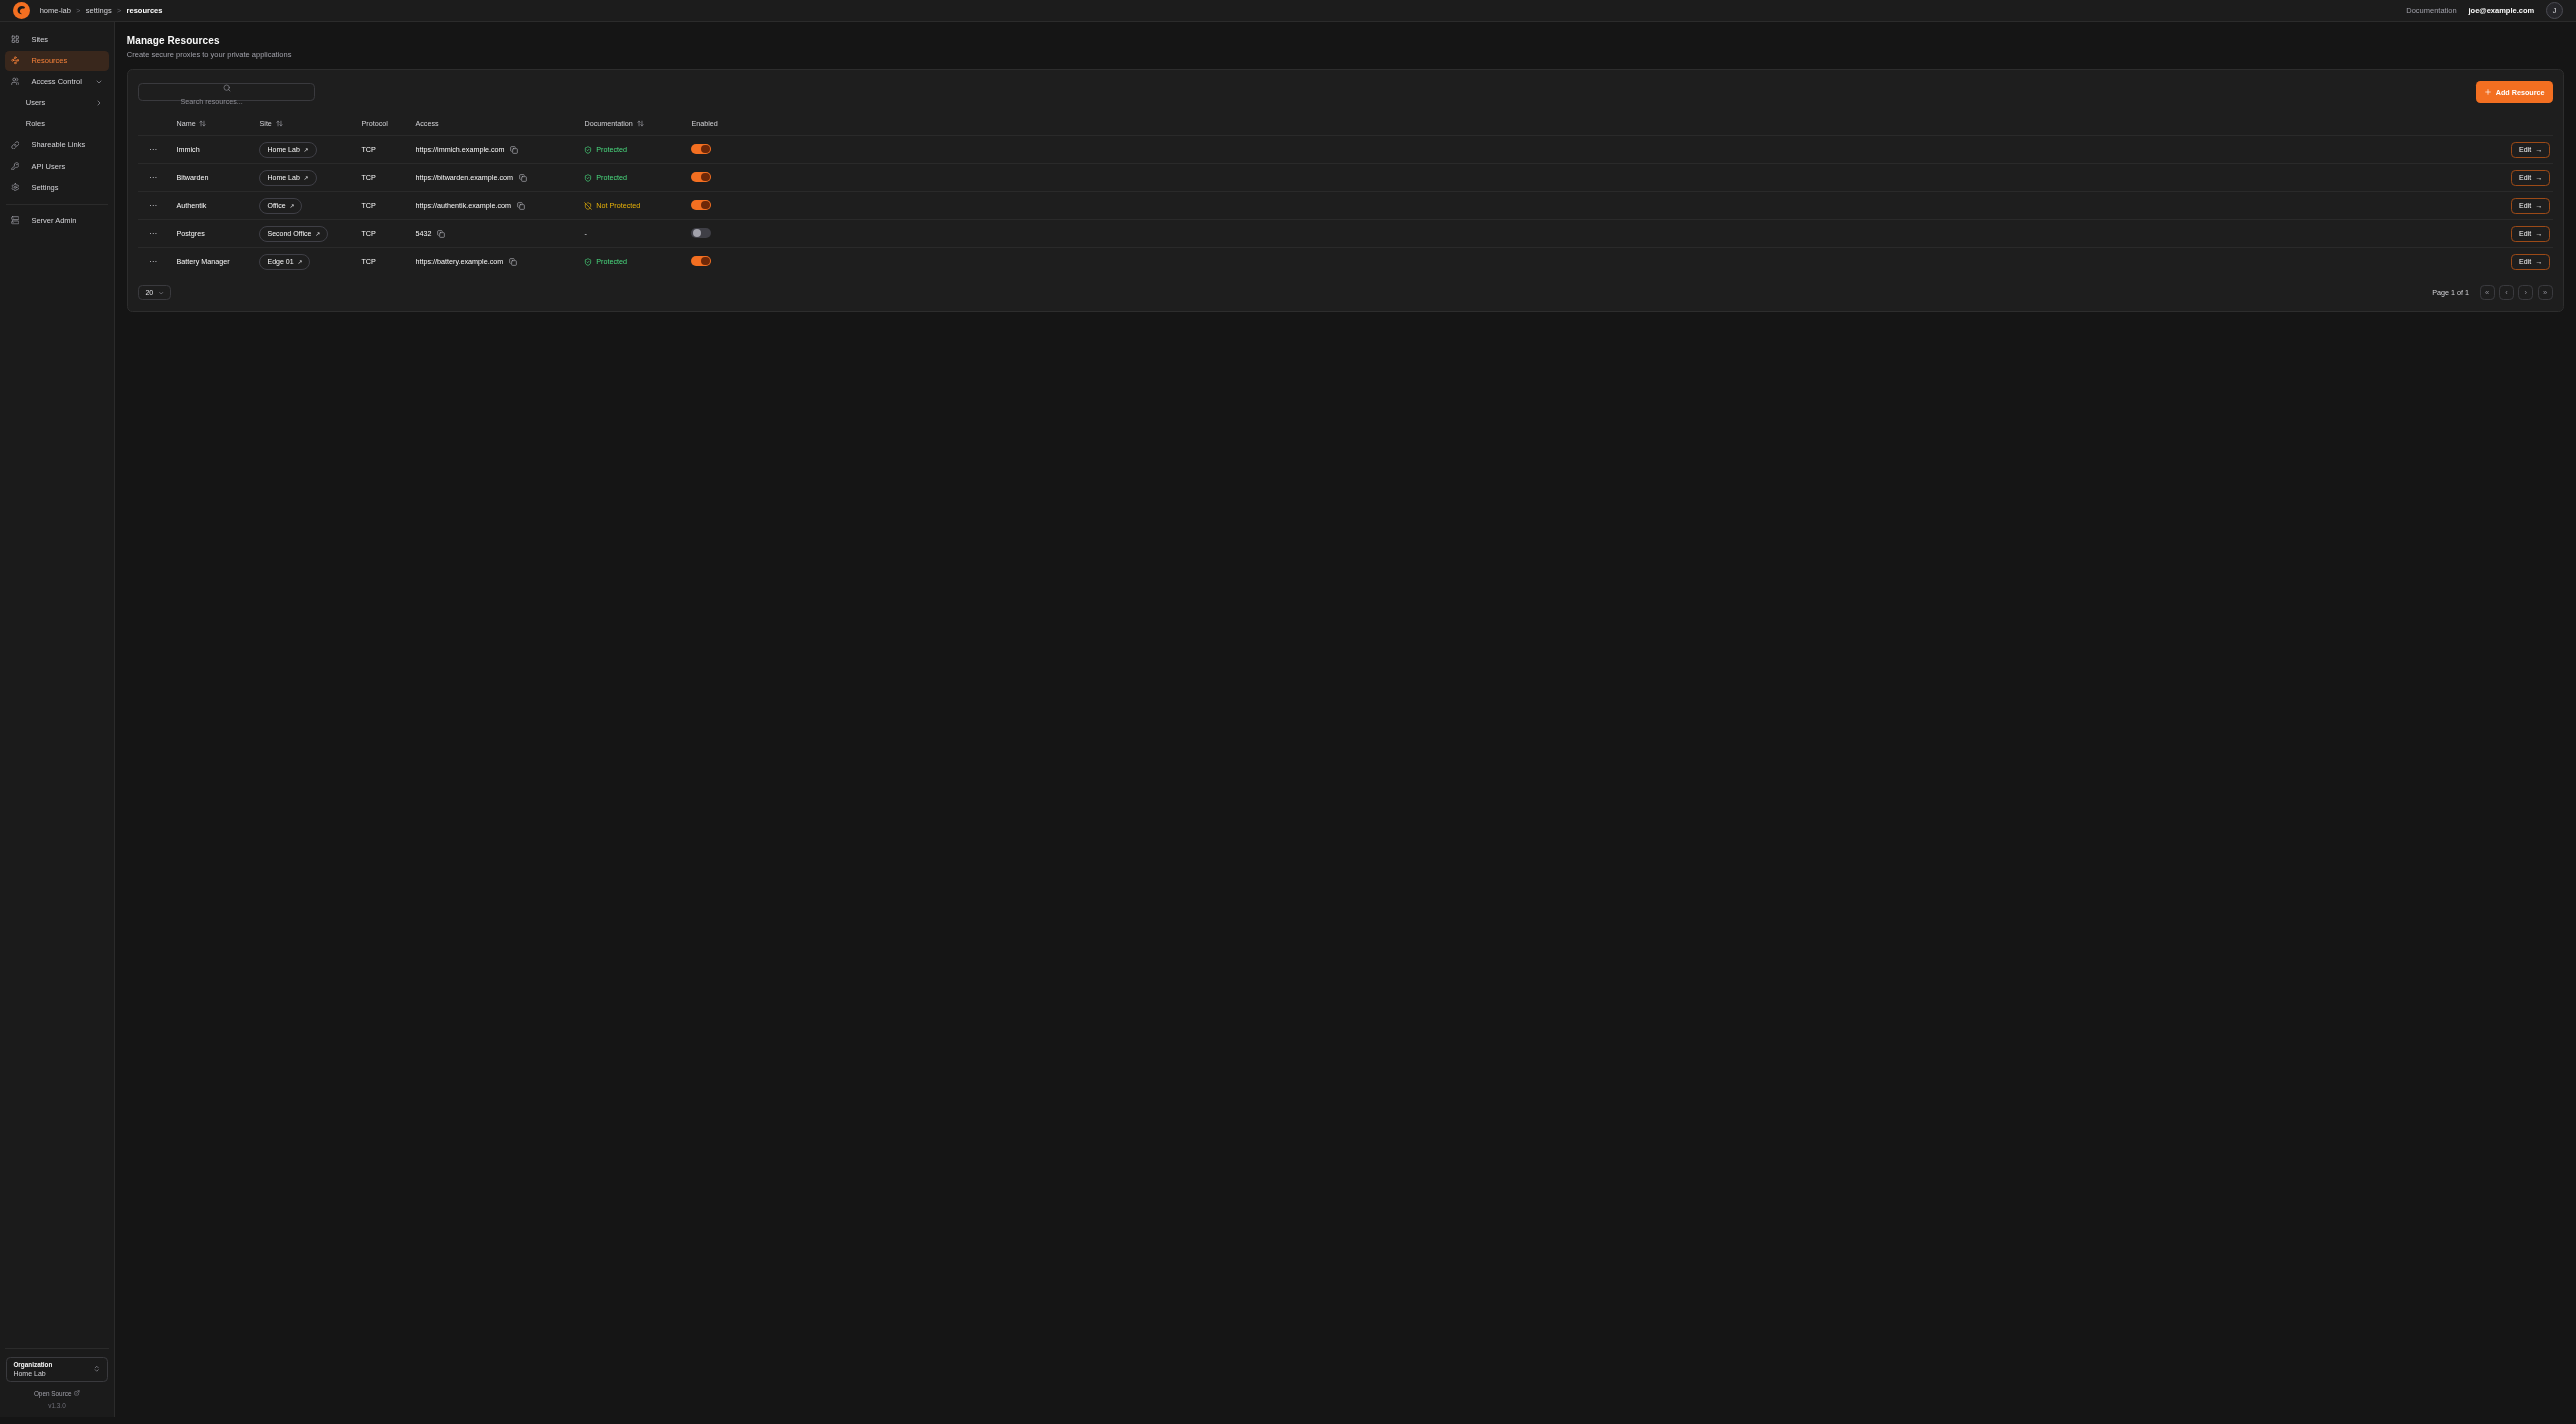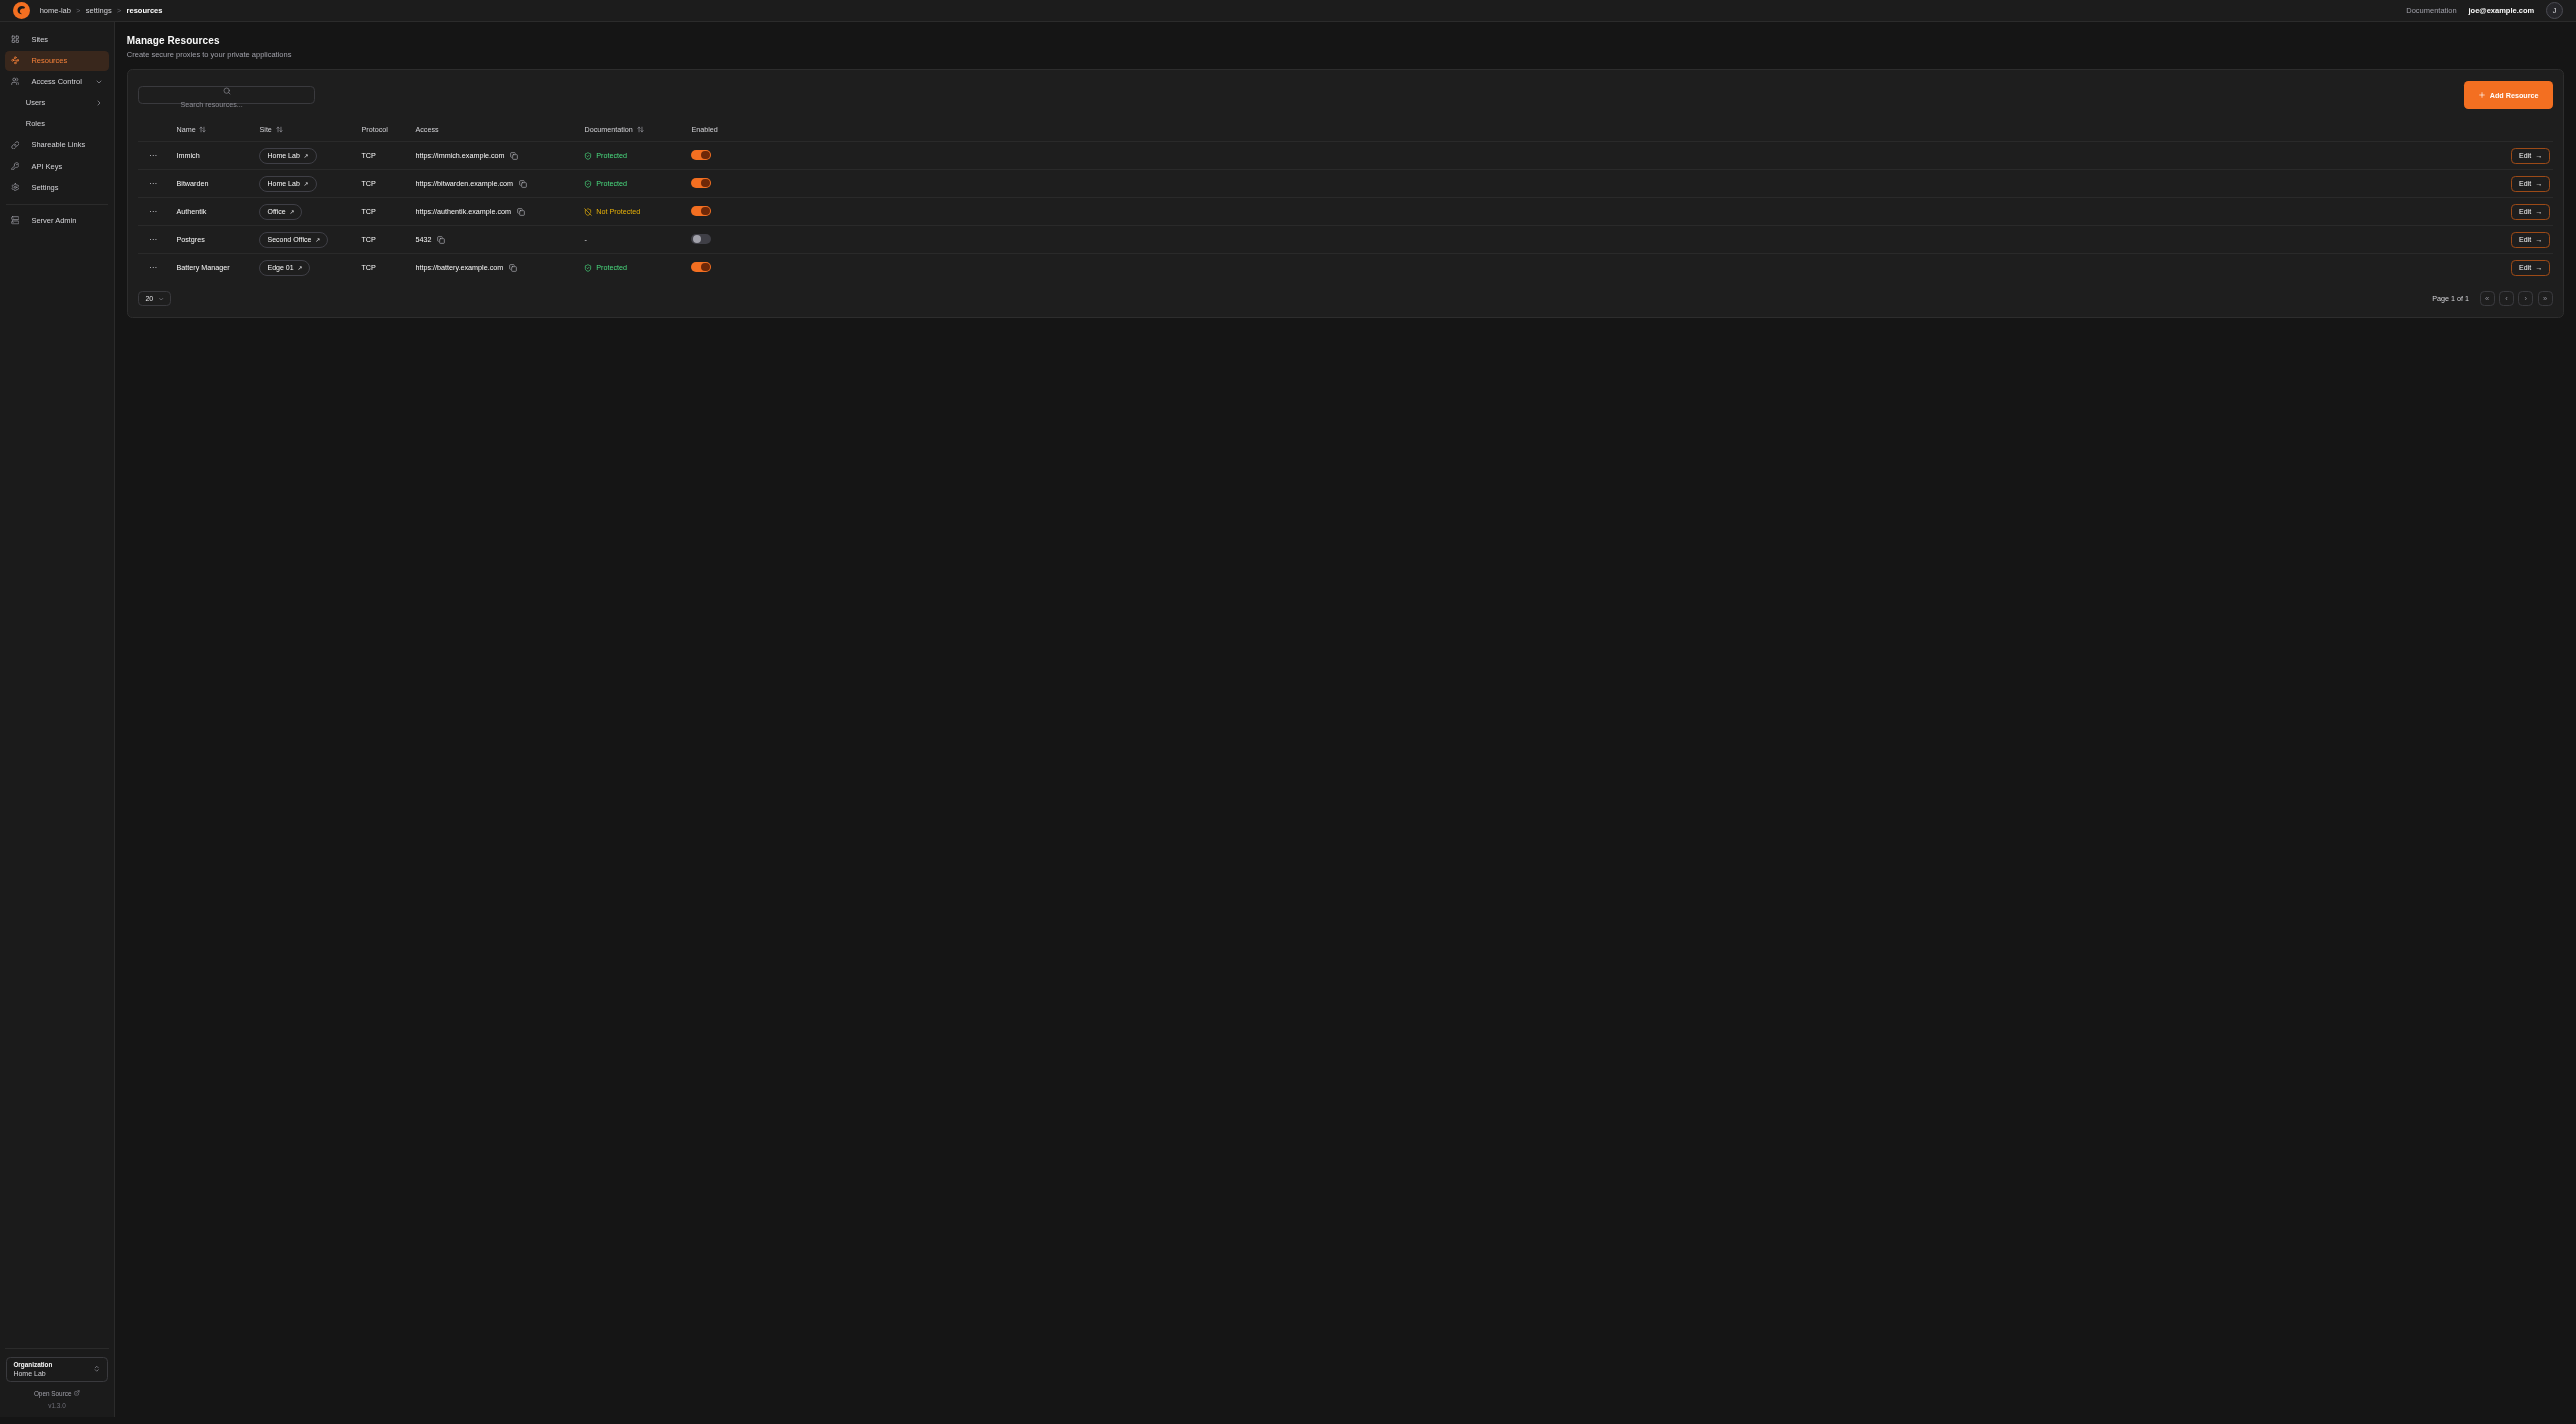--- a/index.html
+++ b/index.html
@@ -56,21 +56,21 @@
   .content { flex:1 1 auto; padding:13px 11.8px 21.5px; min-width:0; }
   .page-title { font-size:10px; font-weight:700; letter-spacing:0.1px; }
   .page-subtitle { font-size:7.5px; color:#a1a1aa; margin-top:3.8px; }
 
   .card { margin-top:10.7px; background:#1e1e1e; border:0.5px solid #2d2d2d; border-radius:5.4px; padding:10.7px; }
   .card-top { display:flex; align-items:center; justify-content:space-between; gap:8.6px; }
   .search { display:flex; align-items:center; gap:4.8px; width:177px; height:18px; border:0.5px solid #3a3a3e; border-radius:4.3px; padding:0 6.4px; background:transparent;flex-direction:column; }
   .search .ic { width:8px; height:8px; color:#8e8e96; }
   .search input { flex:1; min-width:0; background:transparent; border:0; outline:0; color:#e4e4e7; font:inherit; font-size:7.2px; }
   .search input::placeholder { color:#8e8e96; }
-  .btn-primary { display:inline-flex; align-items:center; gap:3.8px; background:#f36f21; color:#ffffff; border:0; height:28px; padding:0 14px; border-radius:4.3px; font-size:7.2px; font-weight:600; cursor:pointer; }
+  .btn-primary { display:inline-flex; align-items:center; gap:3.8px; background:#f36f21; color:#ffffff; border:0; height:22px; padding:0 8px; border-radius:4.3px; font-size:7.2px; font-weight:600; cursor:pointer; }
   .btn-primary .ic { width:8px; height:8px; }
 
   
   .table { margin-top:8.6px; }
   .thead, .trow { display:grid; grid-template-columns:38px 83px 102px 54px 169px 107px 64px 1fr; align-items:center; }
   .thead { height:23.6px; color:#d4d4d8; font-size:7.2px; }
   .hcell { display:flex; align-items:center; gap:3.8px; }
   .hcell.sortable { cursor:pointer; }
   .hcell .ic { width:7px; height:7px; color:#b4b4bb; }
   .trow { height:28px; border-top:0.5px solid #2a2a2a; font-size:7.2px; }
@@ -251,21 +251,21 @@
       <div class="sitem">
         <svg class="ic" viewBox="0 0 16 16" width="8.6" height="8.6">
             <use href="#i-link"></use>
           </svg>
         <span>Shareable Links</span>
       </div>
       <div class="sitem">
         <svg class="ic" viewBox="0 0 16 16" width="8.6" height="8.6">
             <use href="#i-key"></use>
           </svg>
-        <span>API Keys</span>
+        <span>API Users</span>
       </div>
       <div class="sitem">
         <svg class="ic" viewBox="0 0 16 16" width="8.6" height="8.6">
             <use href="#i-gear"></use>
           </svg>
         <span>Settings</span>
       </div>
       <div class="sdivider"></div>
       <div class="sitem">
         <svg class="ic" viewBox="0 0 16 16" width="8.6" height="8.6">

